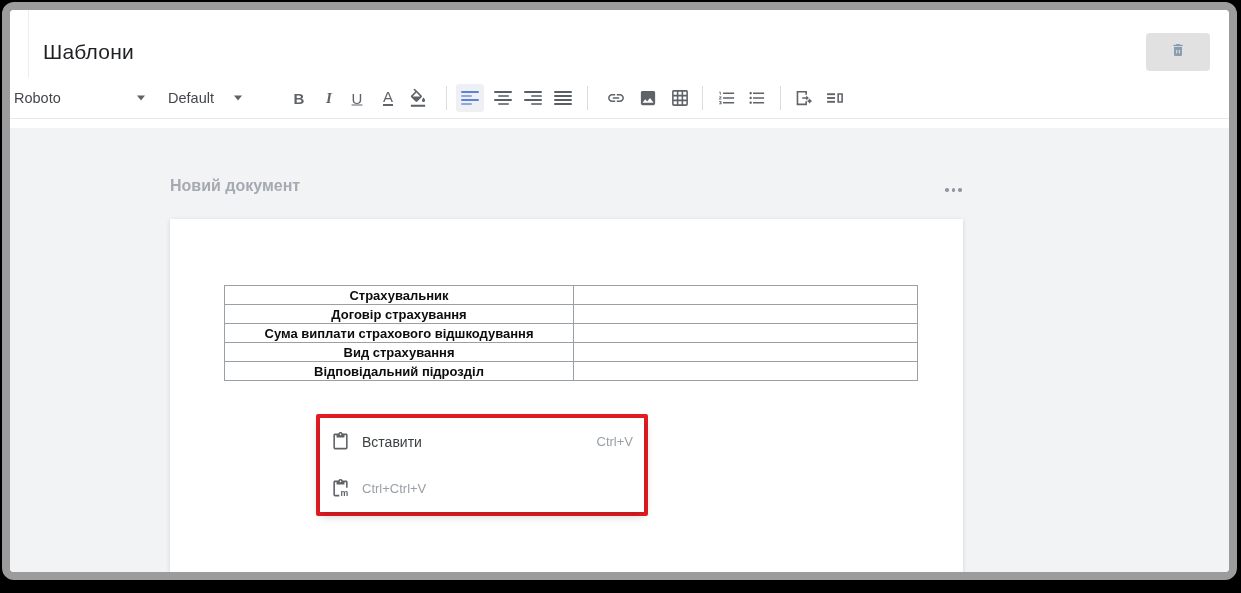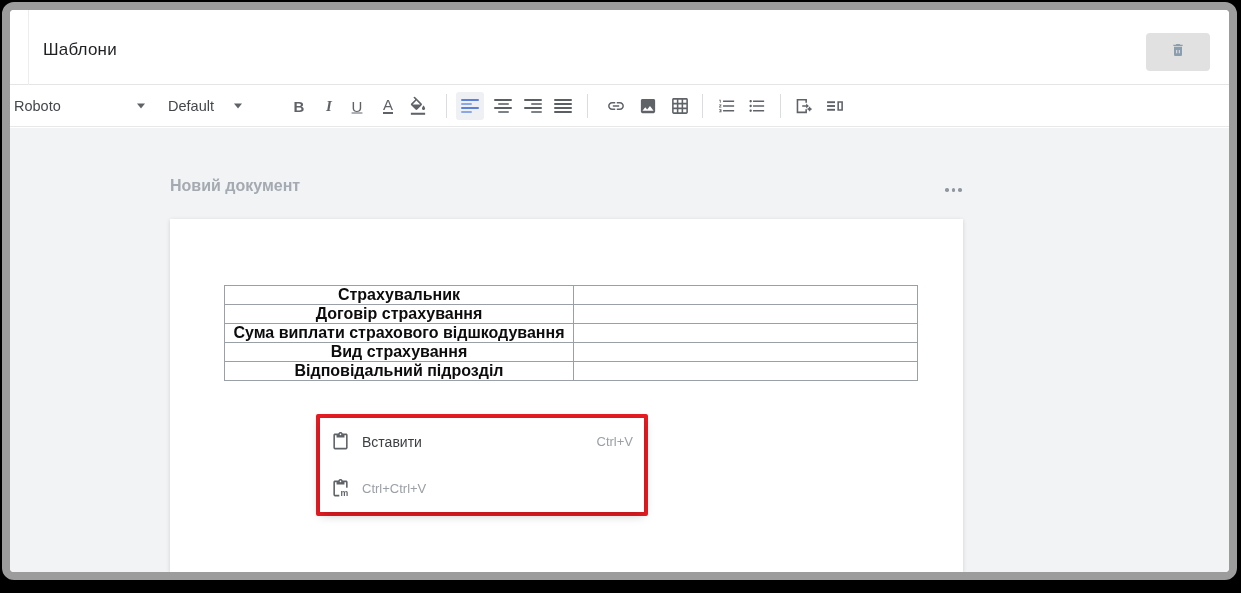--- a/index.html
+++ b/index.html
@@ -6,29 +6,29 @@
   html, body { width: 1241px; height: 593px; background: #000; overflow: hidden;
                font-family: "Liberation Sans", sans-serif; }
 
   .frame { position: absolute; left: 2px; top: 2px; width: 1235px; height: 578px;
            border: 8px solid #9c9c9c; border-radius: 12px; background: #fff; overflow: hidden; }
 
   
   .titlebar { position: absolute; top: 0; left: 0; right: 0; height: 75px; background: #fff;
               border-bottom: 1px solid #e5e5e5; }
   .gutter-line { position: absolute; left: 18px; top: 0; height: 75px; width: 1px; background: #ededed; }
-  .page-title { position: absolute; left: 33px; top: 30px; font-size: 17px; font-weight: 500;
+  .page-title { position: absolute; left: 33px; top: 30px; font-size: 21px; font-weight: 500;
                 color: #1f2023; letter-spacing: .2px; }
   .trash-button { position: absolute; left: 1136px; top: 23px; width: 64px; height: 38px;
                   background: #e1e1e1; border-radius: 4px; display: flex; align-items: center;
                   justify-content: center; cursor: pointer; }
   .trash-button svg { width: 16px; height: 16px; fill: #8a9eb0; }
 
   
-  .toolbar { position: absolute; top: 76px; left: 0; right: 0; height: 41px; background: #fff;
+  .toolbar { position: absolute; top: 68px; left: 0; right: 0; height: 41px; background: #fff;
              border-bottom: 1px solid #e8e8e8; }
   .tb-abs { position: absolute; top: 50%; transform: translate(-50%, -50%); }
   .tb-left { position: absolute; top: 50%; transform: translateY(-50%); }
   .tb-text { font-size: 14.5px; color: #43474c; }
   .caret { width: 0; height: 0; border-left: 4px solid transparent; border-right: 4px solid transparent;
            border-top: 5px solid #5f6368; }
   .tb-letter { font-size: 15px; color: #5f6368; cursor: pointer; }
   .b-bold { font-weight: 700; }
   .i-italic { font-family: "Liberation Serif", serif; font-style: italic; font-weight: 700; }
   .u-under { font-weight: 500; text-decoration: underline; }
@@ -51,21 +51,21 @@
   .content { position: absolute; top: 118px; left: 0; right: 0; bottom: 0; background: #f2f3f5; }
   .doc-title { position: absolute; left: 160px; top: 49px; font-size: 16px; font-weight: 600; color: #a4aab1; text-align: center; }
   .more-dots { position: absolute; left: 935px; top: 60px; display: flex; gap: 3px; cursor: pointer; }
   .more-dots i { width: 3.5px; height: 3.5px; border-radius: 50%; background: #90979e; display: block; }
 
   .doc-page { position: absolute; left: 160px; top: 91px; width: 793px; bottom: 0; background: #fff;
               box-shadow: 0 1px 4px rgba(60,64,67,.18); }
 
   .doc-table { position: absolute; left: 54px; top: 66px; border-collapse: collapse; }
   .doc-table td { border: 1px solid #9aa0a6; height: 19px; padding: 0; }
-  .doc-table .td-label { width: 349px; font-size: 16px; font-weight: 700; text-align: center; color: #0c0c0c; }
+  .doc-table .td-label { width: 349px; font-size: 13px; font-weight: 700; text-align: center; color: #0c0c0c; }
   .doc-table .td-value { width: 344px; }
 
   .menu-annotation { position: absolute; left: 146px; top: 195px; border: 4px solid #e91c23;
                      border-radius: 2px; }
   .context-menu { width: 324px; height: 94px; background: #fff; box-shadow: 0 3px 10px rgba(0,0,0,.22); }
   .menu-item { height: 47px; display: flex; align-items: center; padding: 0 11px; cursor: pointer; }
   .menu-item svg { width: 19px; height: 19px; fill: #5f6368; margin-right: 12px; flex: none; }
   .menu-label { font-size: 14px; color: #3c4043; flex: 1; white-space: nowrap; }
   .menu-shortcut { font-size: 13px; color: #9aa0a6; white-space: nowrap; }
 </style>

